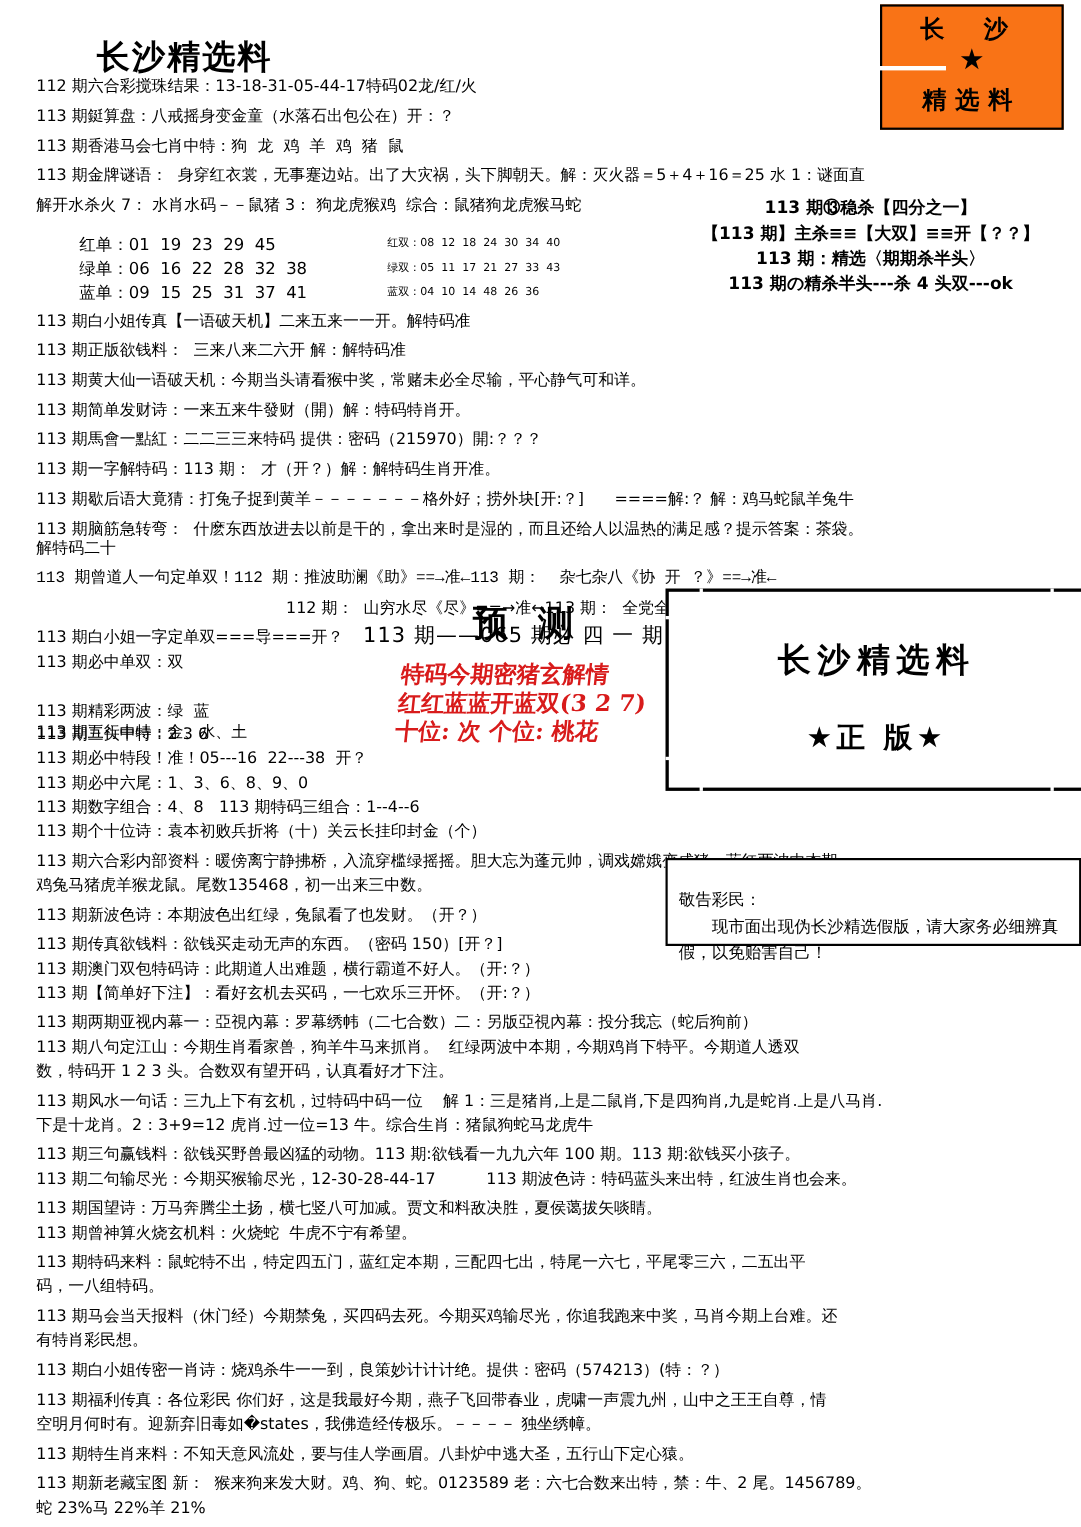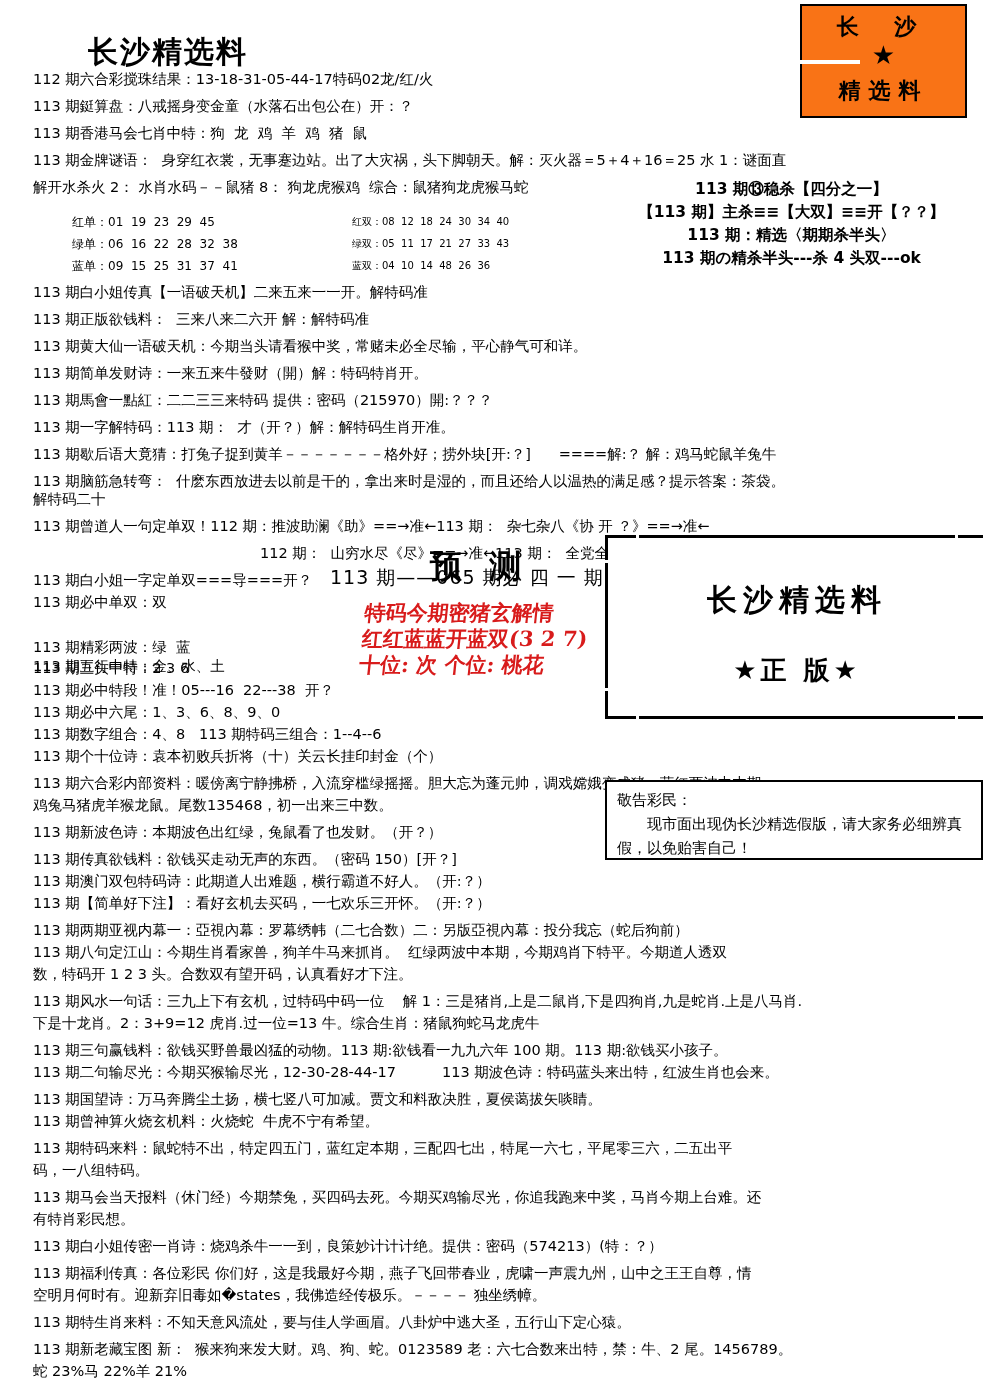--- a/index.html
+++ b/index.html
@@ -39,21 +39,21 @@
     font-size:22px;font-weight:bold;letter-spacing:8px;
   }
   .logo-box .lb-bar{
     position:absolute;left:-2px;top:54px;width:60px;height:4px;background:#fff;
   }
 
   
   .ln{position:absolute;white-space:pre;line-height:1.25;}
 
   
-  .numgrid{position:absolute;left:72px;top:211px;font-size:12px;line-height:22px;white-space:pre;}
+  .numgrid{position:absolute;left:72px;top:211px;font-size:15px;line-height:22px;white-space:pre;}
   .numgrid2{position:absolute;left:352px;top:211px;font-size:10px;line-height:22px;white-space:pre;}
 
   
   .callout{position:absolute;left:600px;top:178px;width:383px;text-align:center;font-weight:bold;line-height:23px;font-size:15.5px;}
 
   
   .yuce{position:absolute;left:430px;top:545px;font-size:32px;font-weight:bold;letter-spacing:8px;}
   .yuce-line{position:absolute;left:330px;top:565px;font-size:19px;letter-spacing:1px;}
 
   
@@ -85,21 +85,21 @@
   .n-right-bot{right:-3px;top:150px;width:18px;height:3px;}
   .n-top-l{left:28px;top:-3px;width:3px;height:22px;}
   .n-top-r{right:28px;top:-3px;width:3px;height:22px;}
   .n-bot-l{left:28px;bottom:-3px;width:3px;height:22px;}
   .n-bot-r{right:28px;bottom:-3px;width:3px;height:22px;}
 
   
   .notice{
     position:absolute;left:605px;top:780px;width:378px;height:80px;
     border:2px solid #000;background:#fff;
-    padding:6px 10px;box-sizing:border-box;
+    padding:24px 10px;box-sizing:border-box;
     font-size:15px;line-height:24px;
   }
   .notice .nt-title{font-weight:normal;}
   .notice .nt-body{text-indent:2em;}
 </style>
 </head>
 <body>
 
 <div class="page">
 
@@ -110,31 +110,31 @@
     <div class="lb-star">★</div>
     <div class="lb-line2">精选料</div>
     <div class="lb-bar"></div>
   </div>
 
   <div id="lines-host">
       <div class="ln" style="left: 33px; top: 70px;">112 期六合彩搅珠结果：13-18-31-05-44-17特码02龙/红/火</div>
       <div class="ln" style="left: 33px; top: 97px;">113 期鋌算盘：八戒摇身变金童（水落石出包公在）开：？</div>
       <div class="ln" style="left: 33px; top: 124px;">113 期香港马会七肖中特：狗  龙  鸡  羊  鸡  猪  鼠</div>
       <div class="ln" style="left: 33px; top: 151px;">113 期金牌谜语：  身穿红衣裳，无事蹇边站。出了大灾祸，头下脚朝天。解：灭火器＝5＋4＋16＝25 水 1：谜面直</div>
-      <div class="ln" style="left: 33px; top: 178px;">解开水杀火 2： 水肖水码－－鼠猪 8： 狗龙虎猴鸡  综合：鼠猪狗龙虎猴马蛇</div>
+      <div class="ln" style="left: 33px; top: 178px;">解开水杀火 7： 水肖水码－－鼠猪 3： 狗龙虎猴鸡  综合：鼠猪狗龙虎猴马蛇</div>
       <div class="ln" style="left: 33px; top: 283px;">113 期白小姐传真【一语破天机】二来五来一一开。解特码准</div>
       <div class="ln" style="left: 33px; top: 310px;">113 期正版欲钱料：  三来八来二六开 解：解特码准</div>
       <div class="ln" style="left: 33px; top: 337px;">113 期黄大仙一语破天机：今期当头请看猴中奖，常赌未必全尽输，平心静气可和详。</div>
       <div class="ln" style="left: 33px; top: 364px;">113 期简单发财诗：一来五来牛發财（開）解：特码特肖开。</div>
       <div class="ln" style="left: 33px; top: 391px;">113 期馬會一點紅：二二三三来特码 提供：密码（215970）開:？？？</div>
       <div class="ln" style="left: 33px; top: 418px;">113 期一字解特码：113 期：  才（开？）解：解特码生肖开准。</div>
       <div class="ln" style="left: 33px; top: 445px;">113 期歇后语大竟猜：打兔子捉到黄羊－－－－－－－格外好；捞外块[开:？]      ====解:？ 解：鸡马蛇鼠羊兔牛</div>
       <div class="ln" style="left: 33px; top: 472px;">113 期脑筋急转弯：  什麽东西放进去以前是干的，拿出来时是湿的，而且还给人以温热的满足感？提示答案：茶袋。</div>
       <div class="ln" style="left: 33px; top: 490px;">解特码二十</div>
-      <div class="ln" style="left: 33px; top: 517px;">113 期曾道人一句定单双！112 期：推波助澜《助》==→准←113 期：  杂七杂八《协 开 ？》==→准←</div>
+      <div class="ln" style="left: 33px; top: 517px; font-family: Liberation Mono, monospace;">113 期曾道人一句定单双！112 期：推波助澜《助》==→准←113 期：  杂七杂八《协 开 ？》==→准←</div>
       <div class="ln" style="left: 260px; top: 544px;">112 期：  山穷水尽《尽》==→准←113 期：  全党全军《多 开 ？》==→？←</div>
       <div class="ln" style="left: 33px; top: 571px;">113 期白小姐一字定单双===导===开？</div>
       <div class="ln" style="left: 33px; top: 593px;">113 期必中单双：双</div>
       <div class="ln" style="left: 33px; top: 638px;">113 期精彩两波：绿  蓝</div>
       <div class="ln" style="left: 33px; top: 637px; margin-top: 20px;">113 期五行中特：金、水、土</div>
       <div class="ln" style="left: 33px; top: 659px;">113 期三头中特：2 3 6</div>
       <div class="ln" style="left: 33px; top: 681px;">113 期必中特段！准！05---16  22---38  开？</div>
       <div class="ln" style="left: 33px; top: 703px;">113 期必中六尾：1、3、6、8、9、0</div>
       <div class="ln" style="left: 33px; top: 725px;">113 期数字组合：4、8   113 期特码三组合：1--4--6</div>
       <div class="ln" style="left: 33px; top: 747px;">113 期个十位诗：袁本初败兵折将（十）关云长挂印封金（个）</div>

